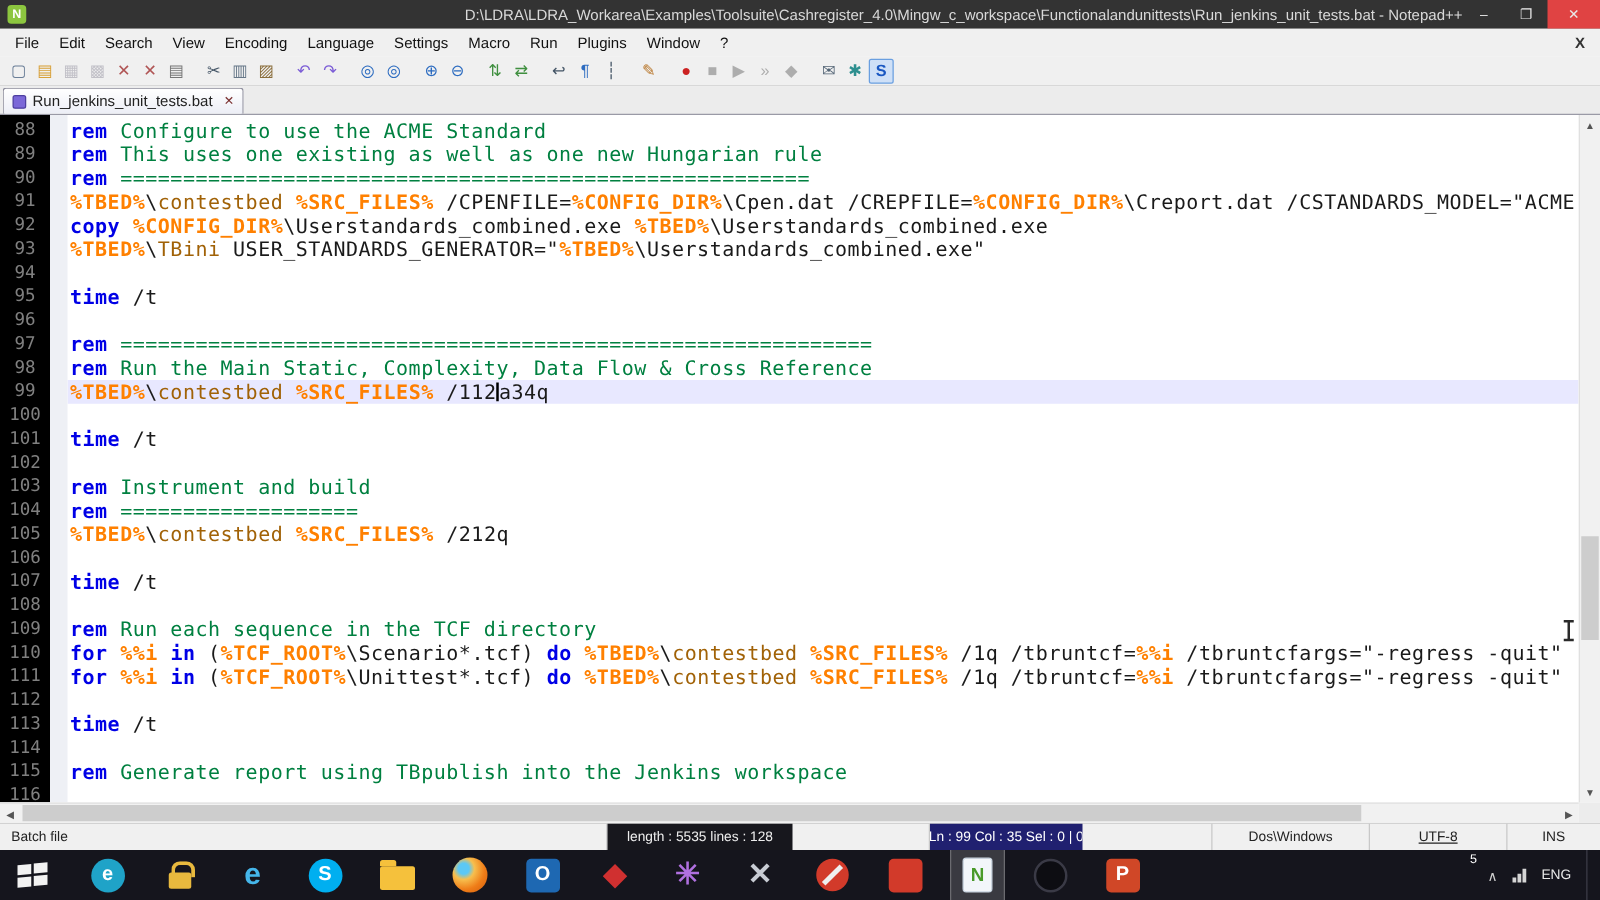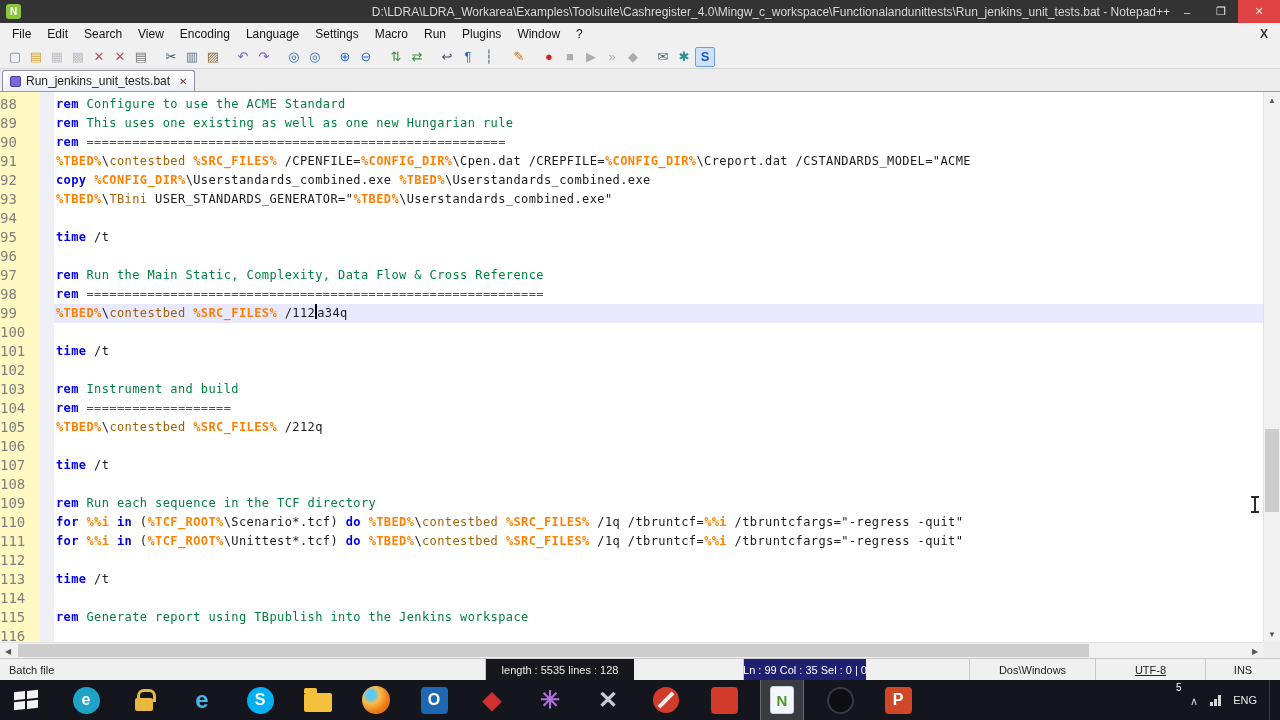--- a/index.html
+++ b/index.html
@@ -29,26 +29,26 @@
   
   .tabbar { height:23px; background:#ececec; display:flex; align-items:flex-end; padding-left:2px; border-bottom:1px solid #9a9aa6; flex:0 0 auto; }
   .tab { height:21px; display:flex; align-items:center; gap:5px; padding:0 7px; font-size:12px; color:#222;
          background:linear-gradient(#ffffff,#eceef6); border:1px solid #8f8f9e; border-bottom:none; border-radius:3px 3px 0 0; }
   .tab-icon { width:11px; height:11px; background:#7b68d8; border:1px solid #4d3fa0; border-radius:2px; }
   .tab-close { font-size:10px; color:#7a3030; margin-left:4px; }
 
   
   .editor { flex:1; min-height:0; display:grid; grid-template-columns:1fr 17px; grid-template-rows:1fr 16px; position:relative; background:#fff; }
   .code-wrap { grid-column:1; grid-row:1; display:flex; overflow:hidden; }
-  .gutter { width:40px; background:#fef9c3; color:#808080; text-align:left; padding:3px 0 0 0;
+  .gutter { width:40px; background:#000000; color:#808080; text-align:center; padding:3px 0 0 0;
             font-family:"DejaVu Sans Mono","Liberation Mono",monospace; font-size:14px; }
   .gutter .ln { height:19px; line-height:19px; }
   .bookmargin { width:14px; background:#eef0f5; }
   .code { flex:1; padding-top:3px; overflow:hidden; font-family:"DejaVu Sans Mono","Liberation Mono",monospace;
-          font-size:12px; letter-spacing:.4px; }
+          font-size:16px; letter-spacing:.4px; }
   .line { height:19px; line-height:19px; white-space:pre; padding-left:2px; }
   .line.cur { background:#e8e8ff; }
   .tk-kw { color:#0000e6; font-weight:bold; }
   .tk-cm { color:#008040; }
   .tk-var { color:#ff8000; font-weight:bold; }
   .tk-cmd { color:#a16207; }
   .tk-tx { color:#1a1a1a; }
   .caret { display:inline-block; width:0; height:15px; border-left:2px solid #000; vertical-align:-2px; }
 
   .vscroll { grid-column:2; grid-row:1; background:#f1f1f1; display:flex; flex-direction:column; border-left:1px solid #e0e0e0; }
@@ -221,22 +221,22 @@
       <div class="code" id="code">
           <div class="line"><span class="tk-kw">rem</span><span class="tk-cm"> Configure to use the ACME Standard</span></div>
           <div class="line"><span class="tk-kw">rem</span><span class="tk-cm"> This uses one existing as well as one new Hungarian rule</span></div>
           <div class="line"><span class="tk-kw">rem</span><span class="tk-cm"> =======================================================</span></div>
           <div class="line"><span class="tk-var">%TBED%</span><span class="tk-tx">\</span><span class="tk-cmd">contestbed</span><span class="tk-tx"> </span><span class="tk-var">%SRC_FILES%</span><span class="tk-tx"> /CPENFILE=</span><span class="tk-var">%CONFIG_DIR%</span><span class="tk-tx">\Cpen.dat /CREPFILE=</span><span class="tk-var">%CONFIG_DIR%</span><span class="tk-tx">\Creport.dat /CSTANDARDS_MODEL="ACME</span></div>
           <div class="line"><span class="tk-kw">copy</span><span class="tk-tx"> </span><span class="tk-var">%CONFIG_DIR%</span><span class="tk-tx">\Userstandards_combined.exe </span><span class="tk-var">%TBED%</span><span class="tk-tx">\Userstandards_combined.exe</span></div>
           <div class="line"><span class="tk-var">%TBED%</span><span class="tk-tx">\</span><span class="tk-cmd">TBini</span><span class="tk-tx"> USER_STANDARDS_GENERATOR="</span><span class="tk-var">%TBED%</span><span class="tk-tx">\Userstandards_combined.exe"</span></div>
           <div class="line"></div>
           <div class="line"><span class="tk-kw">time</span><span class="tk-tx"> /t</span></div>
           <div class="line"></div>
+          <div class="line"><span class="tk-kw">rem</span><span class="tk-cm"> ============================================================</span></div>
           <div class="line"><span class="tk-kw">rem</span><span class="tk-cm"> Run the Main Static, Complexity, Data Flow &amp; Cross Reference</span></div>
-          <div class="line"><span class="tk-kw">rem</span><span class="tk-cm"> ============================================================</span></div>
           <div class="line cur"><span class="tk-var">%TBED%</span><span class="tk-tx">\</span><span class="tk-cmd">contestbed</span><span class="tk-tx"> </span><span class="tk-var">%SRC_FILES%</span><span class="tk-tx"> /112</span><span class="caret"></span><span class="tk-tx">a34q</span></div>
           <div class="line"></div>
           <div class="line"><span class="tk-kw">time</span><span class="tk-tx"> /t</span></div>
           <div class="line"></div>
           <div class="line"><span class="tk-kw">rem</span><span class="tk-cm"> Instrument and build</span></div>
           <div class="line"><span class="tk-kw">rem</span><span class="tk-cm"> ===================</span></div>
           <div class="line"><span class="tk-var">%TBED%</span><span class="tk-tx">\</span><span class="tk-cmd">contestbed</span><span class="tk-tx"> </span><span class="tk-var">%SRC_FILES%</span><span class="tk-tx"> /212q</span></div>
           <div class="line"></div>
           <div class="line"><span class="tk-kw">time</span><span class="tk-tx"> /t</span></div>
           <div class="line"></div>

